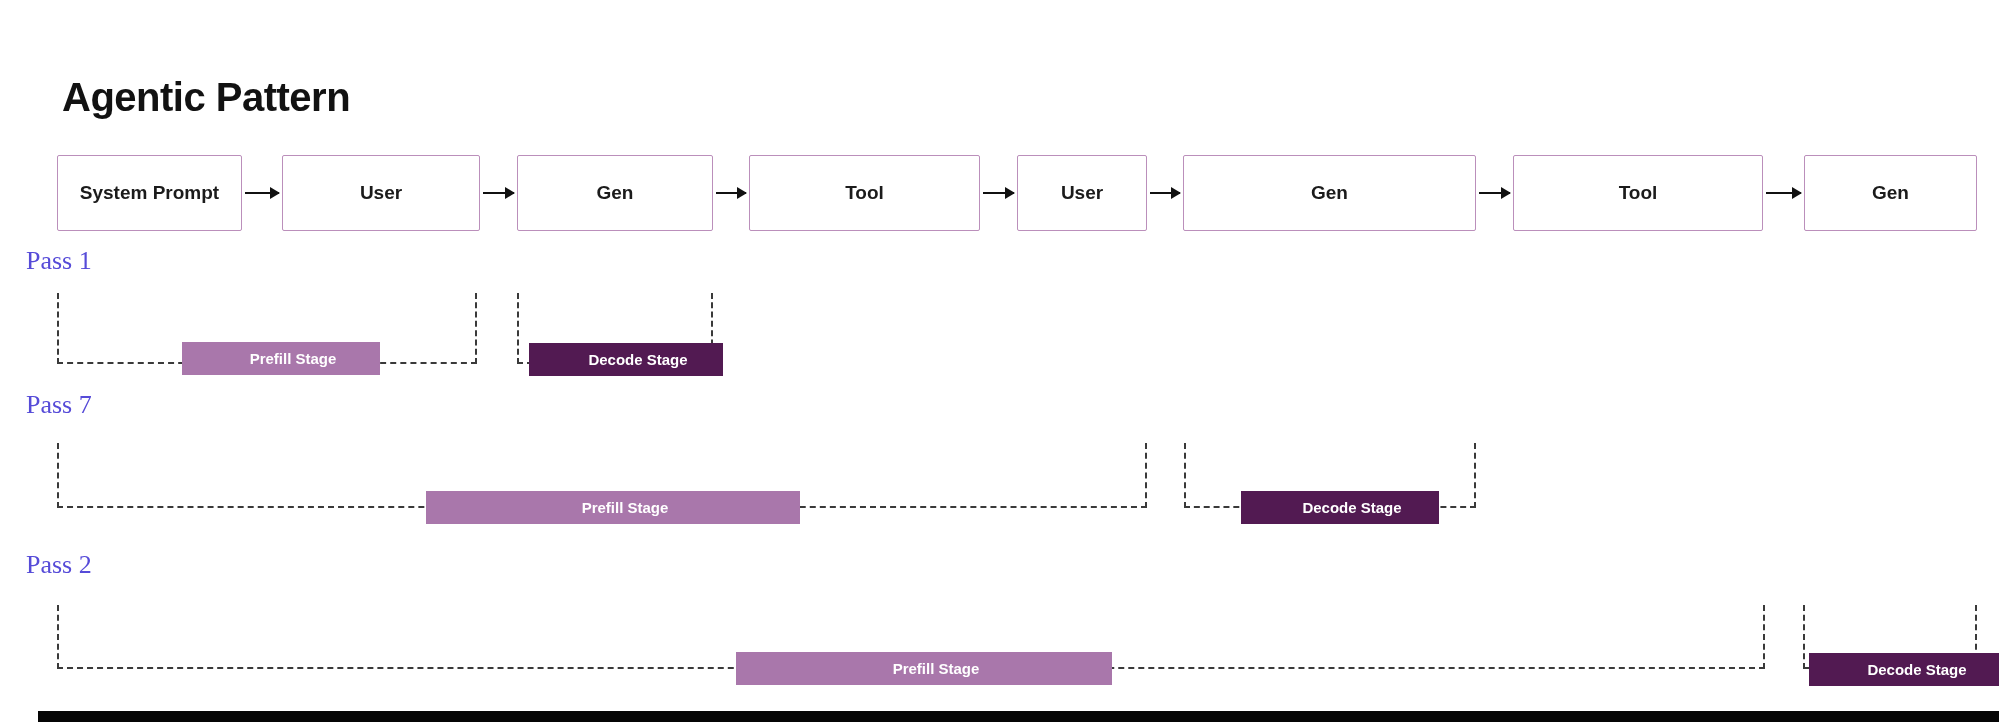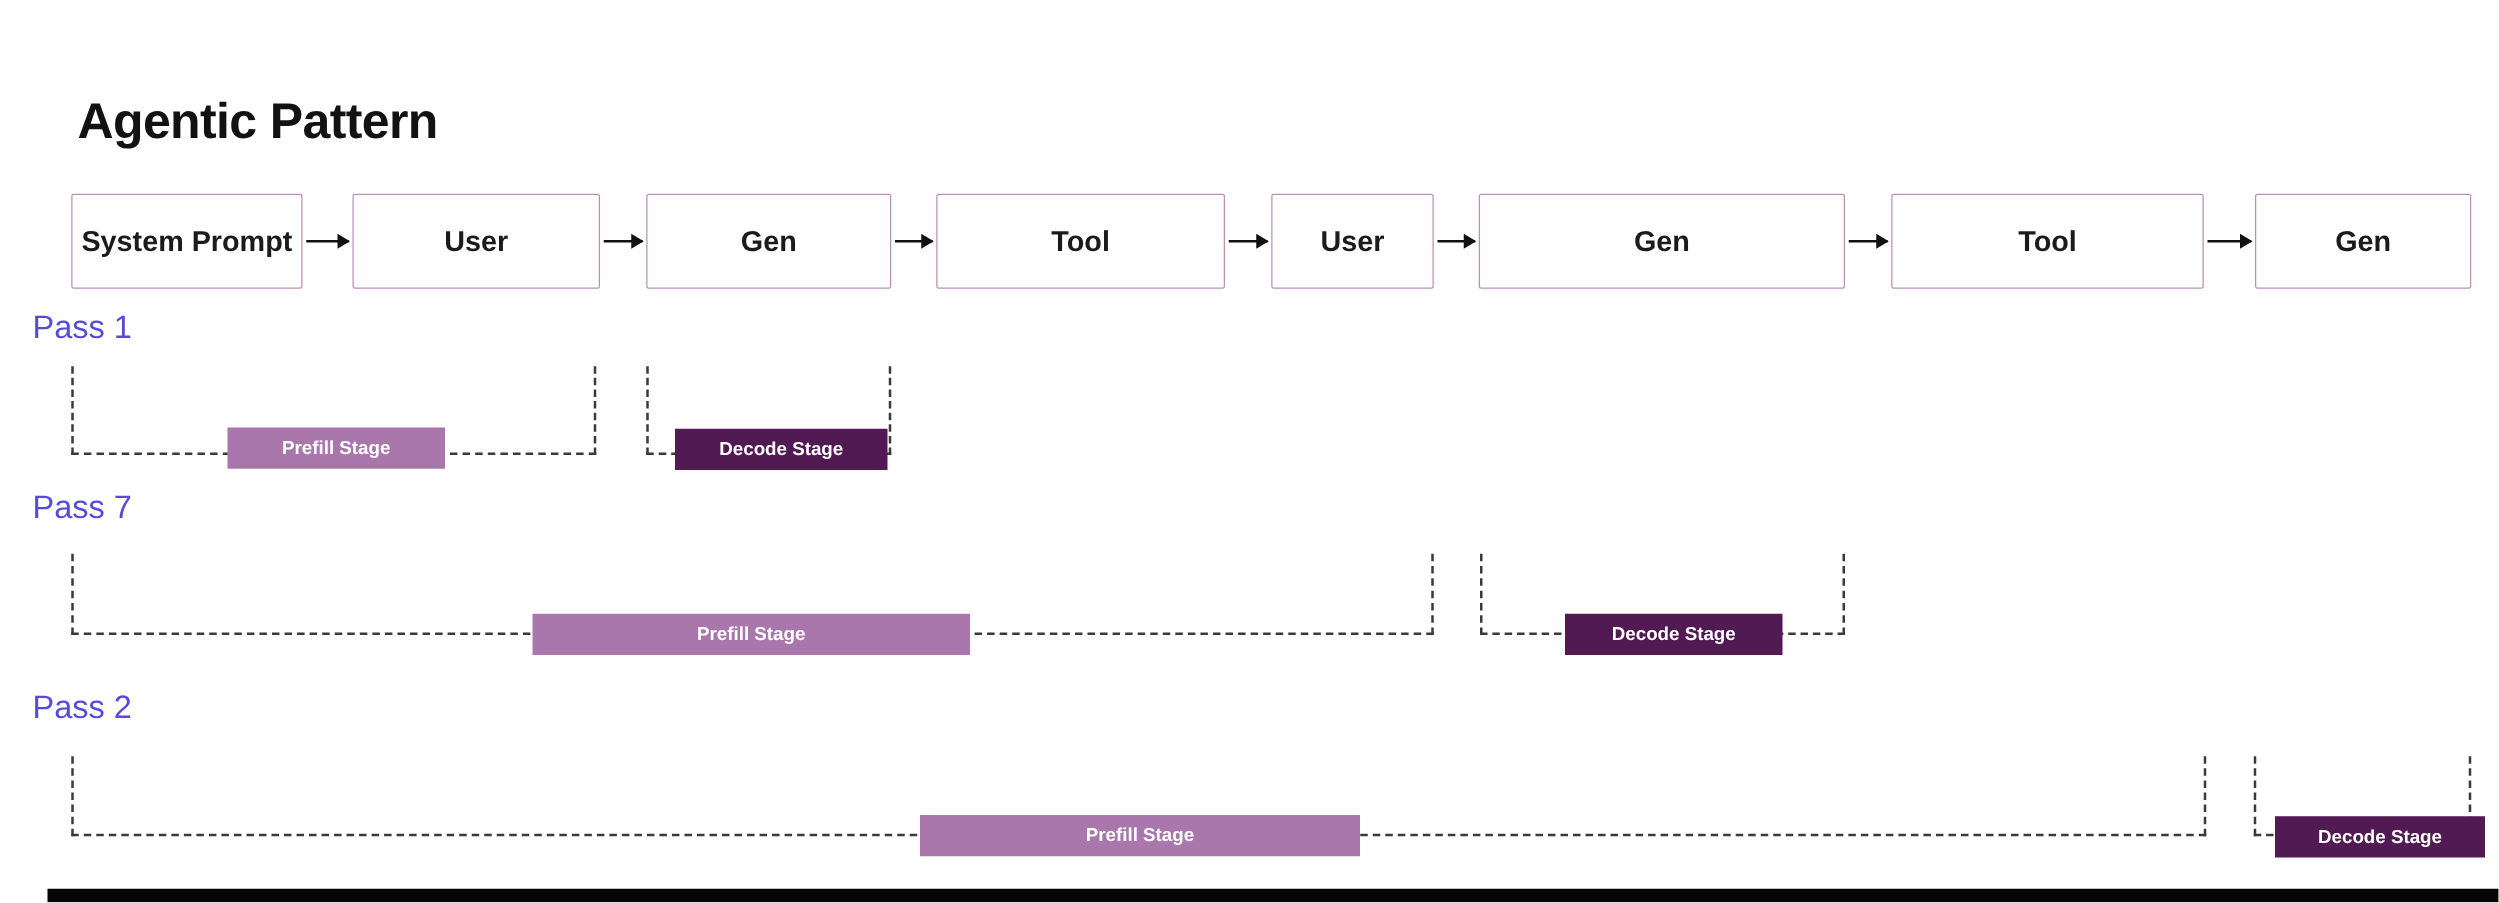--- a/index.html
+++ b/index.html
@@ -32,21 +32,21 @@
   .box{
     position:absolute;
     top:155px;
     height:76px;
     border:1.5px solid var(--box-border);
     border-radius:2px;
     background:#ffffff;
     display:flex;
     align-items:center;
     justify-content:center;
-    font-size:23px;
+    font-size:19px;
     font-weight:bold;
     color:#1b1b1b;
     box-sizing:border-box;
   }
   .arrow{
     position:absolute;
     top:192px;
     height:2px;
     background:var(--arrow);
   }
@@ -60,43 +60,45 @@
     border-top:6px solid transparent;
     border-bottom:6px solid transparent;
   }
   .pass-label{
     position:absolute;
     left:26px;
     margin:0;
     font-size:26px;
     font-weight:500;
     color:var(--pass-label);
+    font-family:Liberation Serif, serif;
   }
   .bracket{
     position:absolute;
     border-left:2px dashed var(--dashed-line);
     border-right:2px dashed var(--dashed-line);
     border-bottom:2px dashed var(--dashed-line);
     box-sizing:border-box;
     z-index:1;
   }
   .stage-bar{
     position:absolute;
     height:33px;
     display:flex;
     align-items:center;
     justify-content:center;
     color:#ffffff;
     font-size:15px;
     font-weight:bold;
     z-index:2;
     white-space:nowrap;
+    padding-left:24px;
   }
   .prefill{background:var(--prefill-bar);}
-  .decode{background:var(--decode-bar);margin-left:11px;}
+  .decode{background:var(--decode-bar);}
   .bottom-rule{
     position:absolute;
     left:38px;
     top:711px;
     width:1961px;
     height:11px;
     background:#050505;
   }
 </style>
 </head>

